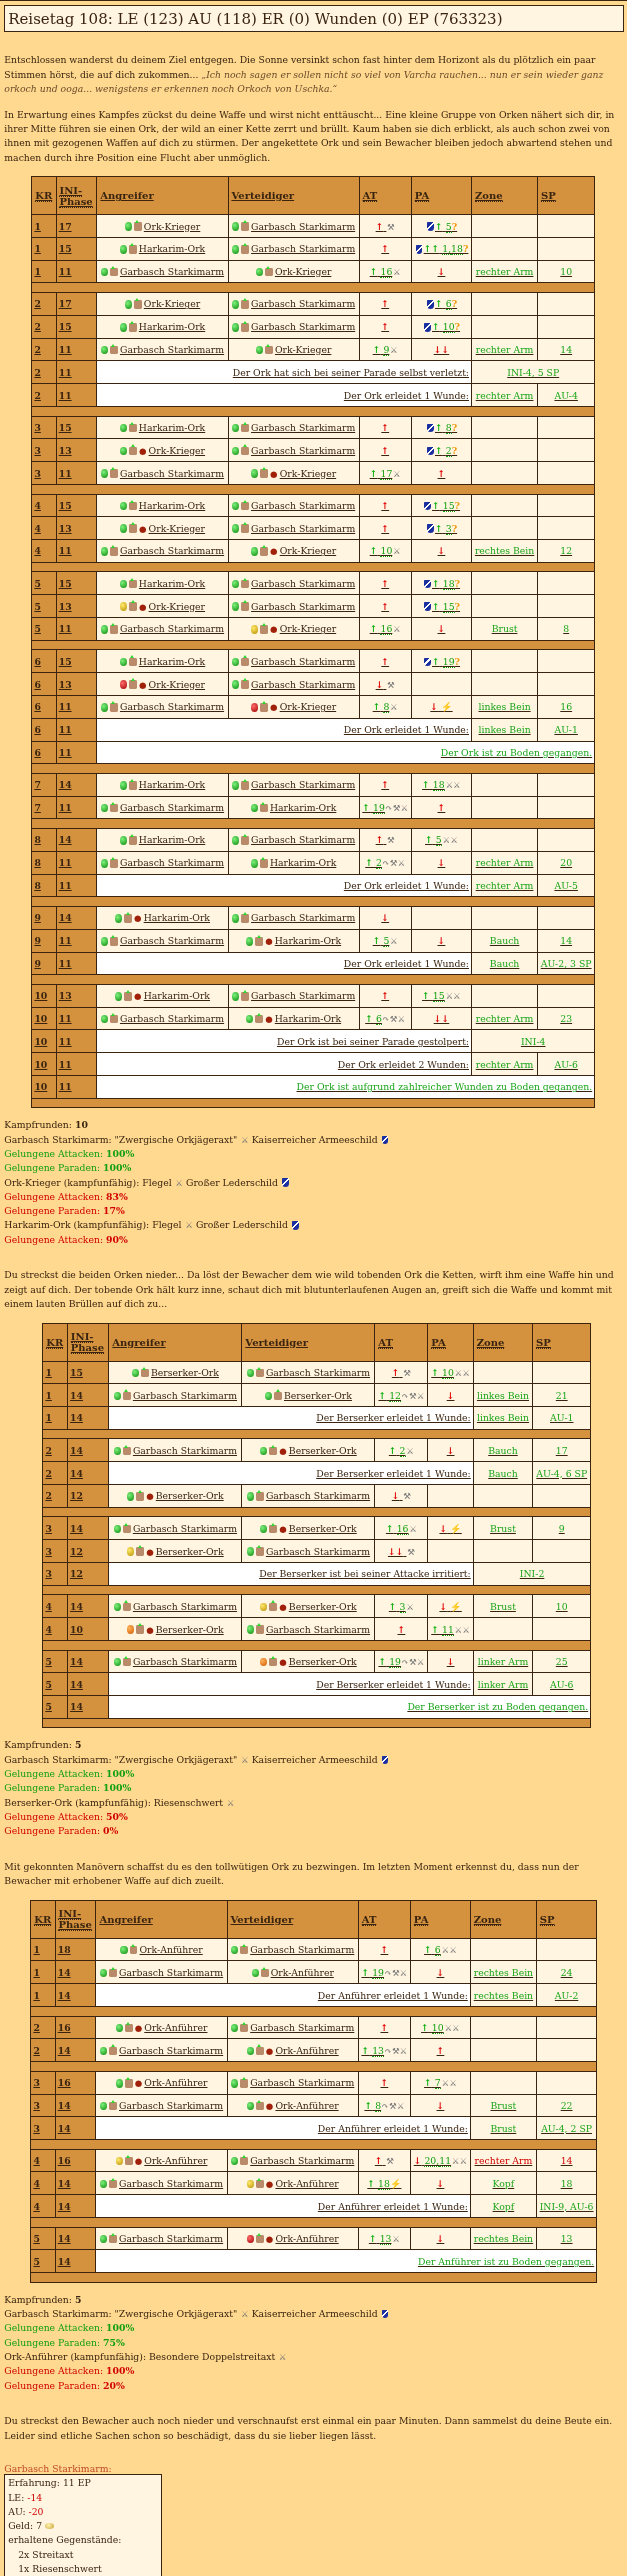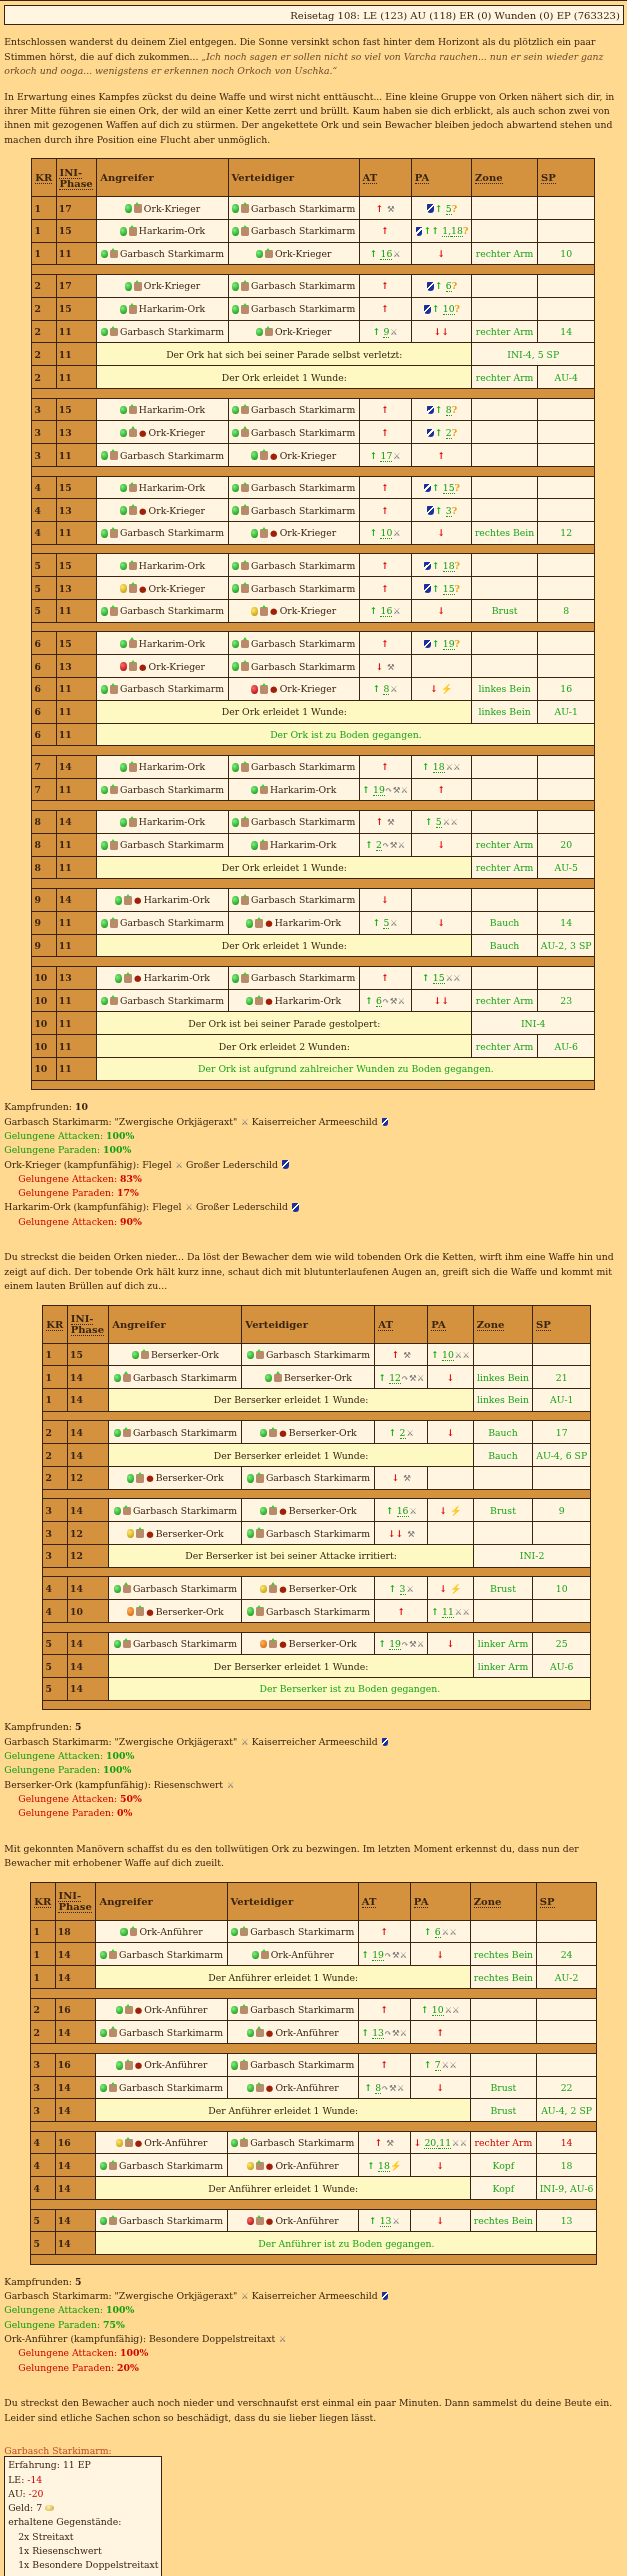--- a/index.html
+++ b/index.html
@@ -1,50 +1,50 @@
 <!DOCTYPE html>
 <html style="font-size:11.4px"><head>
 <meta charset="utf-8">
 <style>
   html,body{margin:0;padding:0;}
   body{background:#ffd98f;width:628px;font-family:"DejaVu Serif","Liberation Serif",serif;color:#3a2410;font-size:9.3px;}
   .page{border-top:1.4px solid #3a2410;border-bottom:1.4px solid #3a2410;padding:4.3px 4.3px 7.1px 4.3px;}
-  .statusbar{background:#fff5e1;border:0.7px solid #3a2410;padding:3.6px 2.9px;font-size:10px;margin-bottom:10px;text-align:right;}
+  .statusbar{background:#fff5e1;border:0.7px solid #3a2410;padding:3.6px 2.9px;font-size:15px;margin-bottom:21px;}
   p.story{margin:0 0 11.4px 0;line-height:14.3px;}
   .quote{font-style:italic;color:#6a4a2a;}
-  table.fight{border-collapse:collapse;margin:0 0 0 27px;width:564px;}
+  table.fight{border-collapse:collapse;margin:0 0 0 27px;width:564px;text-decoration:underline;}
   table.fight.t2{margin-left:38px;width:549px;}
   table.fight.t3{margin-left:26px;width:567px;}
   table.fight th{background:#d4923e;border:0.7px solid #3a2410;text-align:left;padding:2.9px;font-weight:bold;font-size:10px;height:31px;}
   table.fight th span{border-bottom:0.7px dotted #3a2410;}
   table.fight td{border:0.7px solid #3a2410;padding:1.4px 2.1px;height:19px;font-size:9.3px;}
   td.kr,td.ini{background:#d4923e;font-weight:bold;}
   td.cell{background:#fff5e1;text-align:center;white-space:nowrap;}
-  td.msg{background:#fef9c3;text-align:center;}
+  td.msg{background:#ffffff;text-align:right;}
   td.green{color:#1aa51a;}
   td.red{color:#d00000;}
   tr.sep td{background:#d4923e;height:8.6px;padding:0;}
   .dot{display:inline-block;width:7.1px;height:8.6px;border-radius:50%;vertical-align:-1.4px;margin-right:2.1px;}
   .dot.green{background:radial-gradient(circle at 35% 35%,#7cf07c,#0a8a0a);}
   .dot.yellow{background:radial-gradient(circle at 35% 35%,#ffe86a,#b79000);}
   .dot.orange{background:radial-gradient(circle at 35% 35%,#ffb35a,#d05a00);}
   .dot.red{background:radial-gradient(circle at 35% 35%,#ff6a6a,#a00000);}
   .fig{display:inline-block;width:7.8px;height:8.6px;background:#b98b6a;border-radius:1.4px;vertical-align:-1.4px;margin-right:2.1px;position:relative;}
   .fig:after{content:"";position:absolute;left:1.4px;top:-2.1px;border-left:2.1px solid transparent;border-right:2.1px solid transparent;border-bottom:3.6px solid #2fd52f;}
   .drop{display:inline-block;color:#a0200a;margin-right:2.1px;font-size:8.6px;}
   .ua{color:#e00000;font-weight:bold;}
   .ug{color:#10b010;font-weight:bold;}
   .num{color:#10a010;border-bottom:0.7px dotted #10a010;}
   .q{color:#f09a10;font-weight:bold;}
   .ic{display:inline-block;color:#777;font-size:8.6px;margin-left:0.7px;}
   .shield{display:inline-block;width:6.4px;height:8.6px;background:linear-gradient(135deg,#1a2fa0 40%,#fff 40%,#fff 55%,#1a2fa0 55%);border-radius:0.7px 0.7px 3.6px 3.6px;vertical-align:-1.4px;margin:0 1.4px;}
   .bolt{color:#f08020;font-weight:bold;}
   .summary{margin:10px 0 21.4px 0;line-height:14.3px;}
   .summary .g{color:#10a010;}
-  .summary .r{color:#d00000;margin-left:14px;}
+  .summary .r{color:#d00000;}
   .loot-name{color:#c04a2a;margin-top:20px;}
   .lootbox{display:inline-block;background:#fff5e1;border:0.7px solid #3a2410;padding:1.4px 2.9px 1.4px 2.9px;line-height:14.3px;}
   .lootbox .neg{color:#d00000;}
   .lootbox .item{padding-left:10px;}
   .coin{display:inline-block;width:9.3px;height:6.4px;border-radius:50%;background:radial-gradient(circle at 40% 35%,#fff3b0,#c9a030);vertical-align:0;}
 </style>
 </head>
 <body>
 
 <div class="page">

